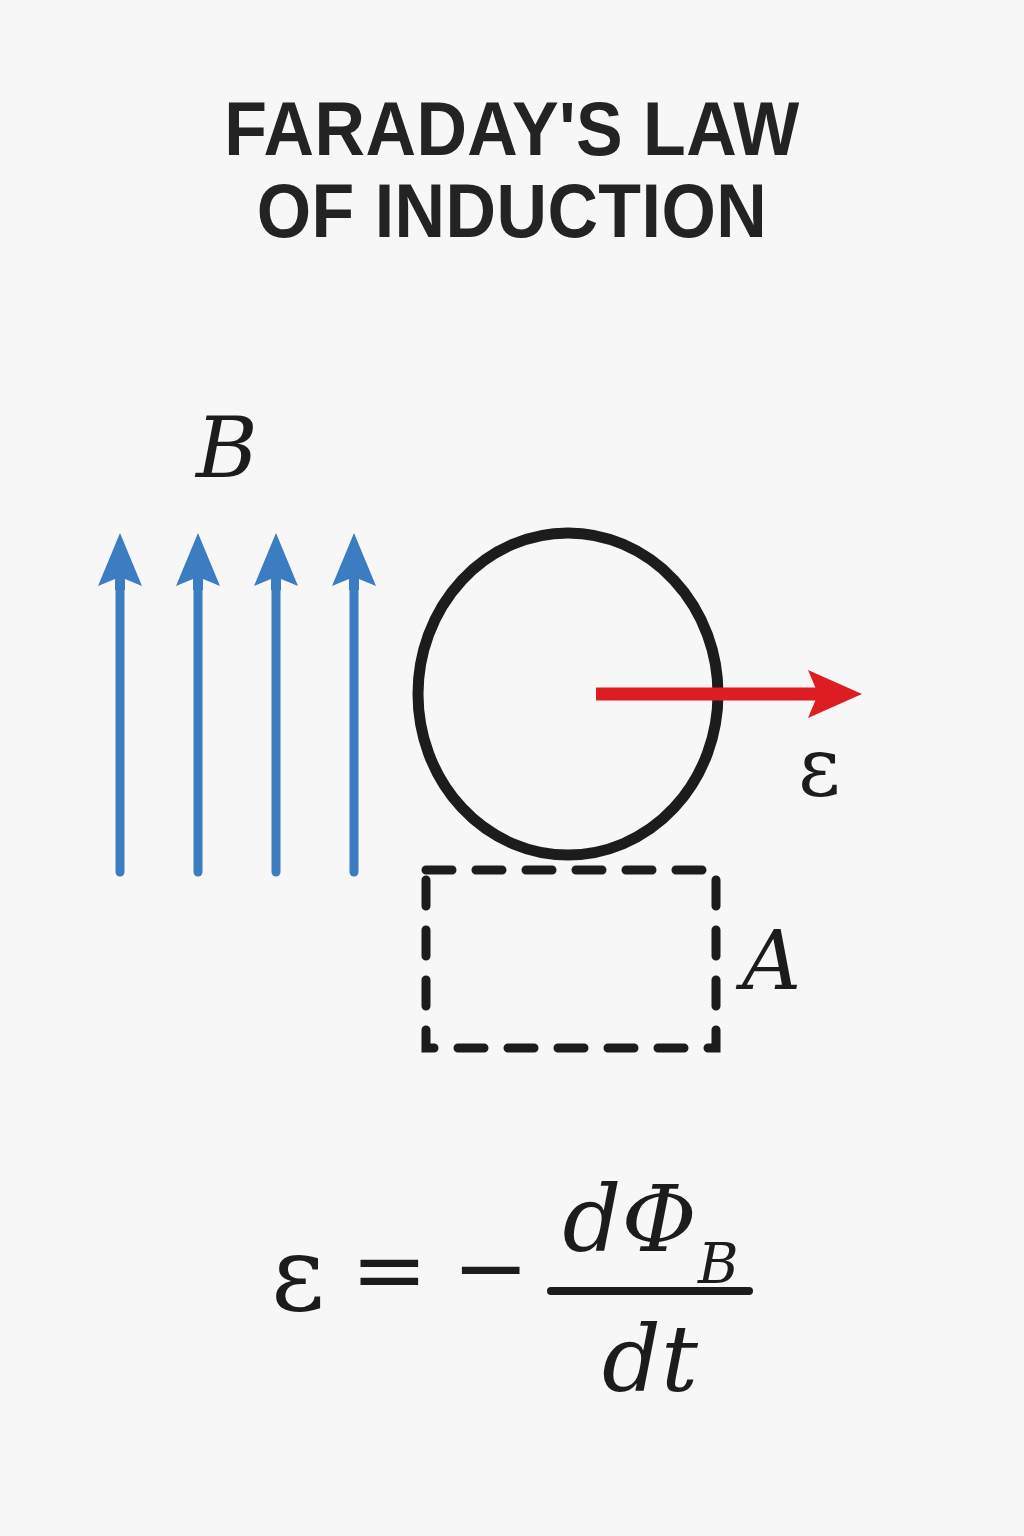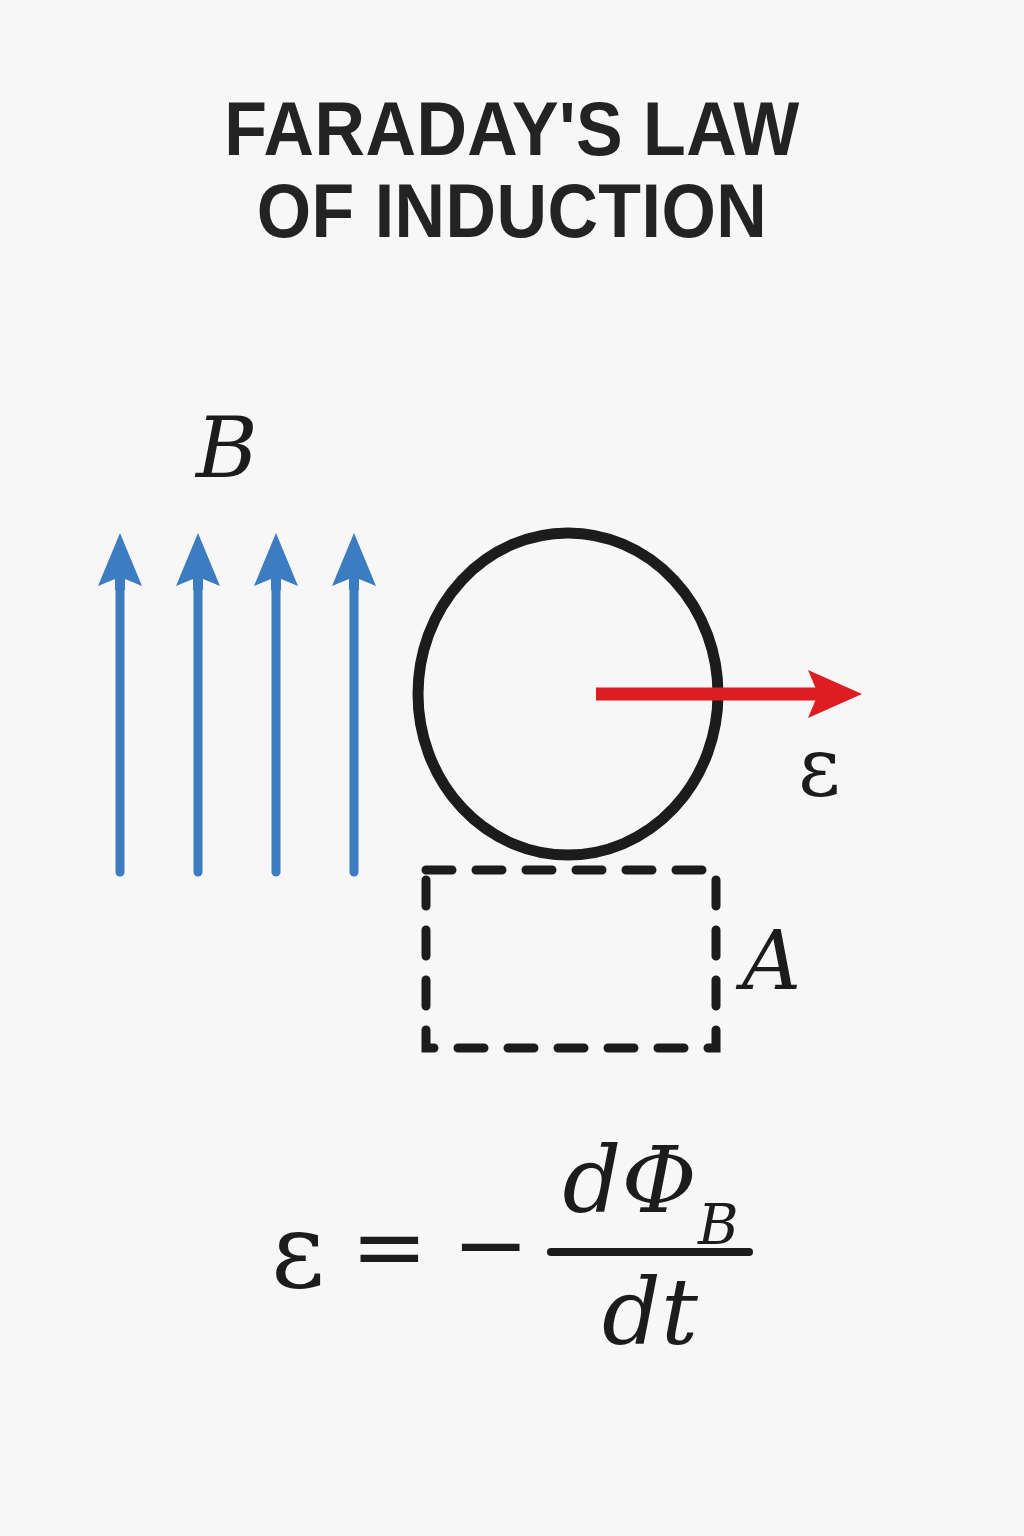--- a/index.html
+++ b/index.html
@@ -114,30 +114,31 @@
     font-style: normal;
     padding-right: 18px;
     position: relative;
     top: -2px;
   }
   .fraction {
     display: inline-flex;
     flex-direction: column;
     align-items: center;
     justify-content: center;
+    margin-top: 39px;
   }
   .frac-num, .frac-den {
     font-style: italic;
     font-size: 92px;
     line-height: 1.06;
     padding: 0 10px;
     white-space: nowrap;
   }
   .frac-num { padding-bottom: 6px; }
-  .frac-den { padding-top: 8px; }
+  .frac-den { padding-top: 16px; }
   .frac-bar {
     width: 206px;
     height: 8px;
     background: #1c1c1c;
     border-radius: 4px;
   }
   .sub {
     font-size: 0.60em;
     font-style: italic;
     vertical-align: sub;

